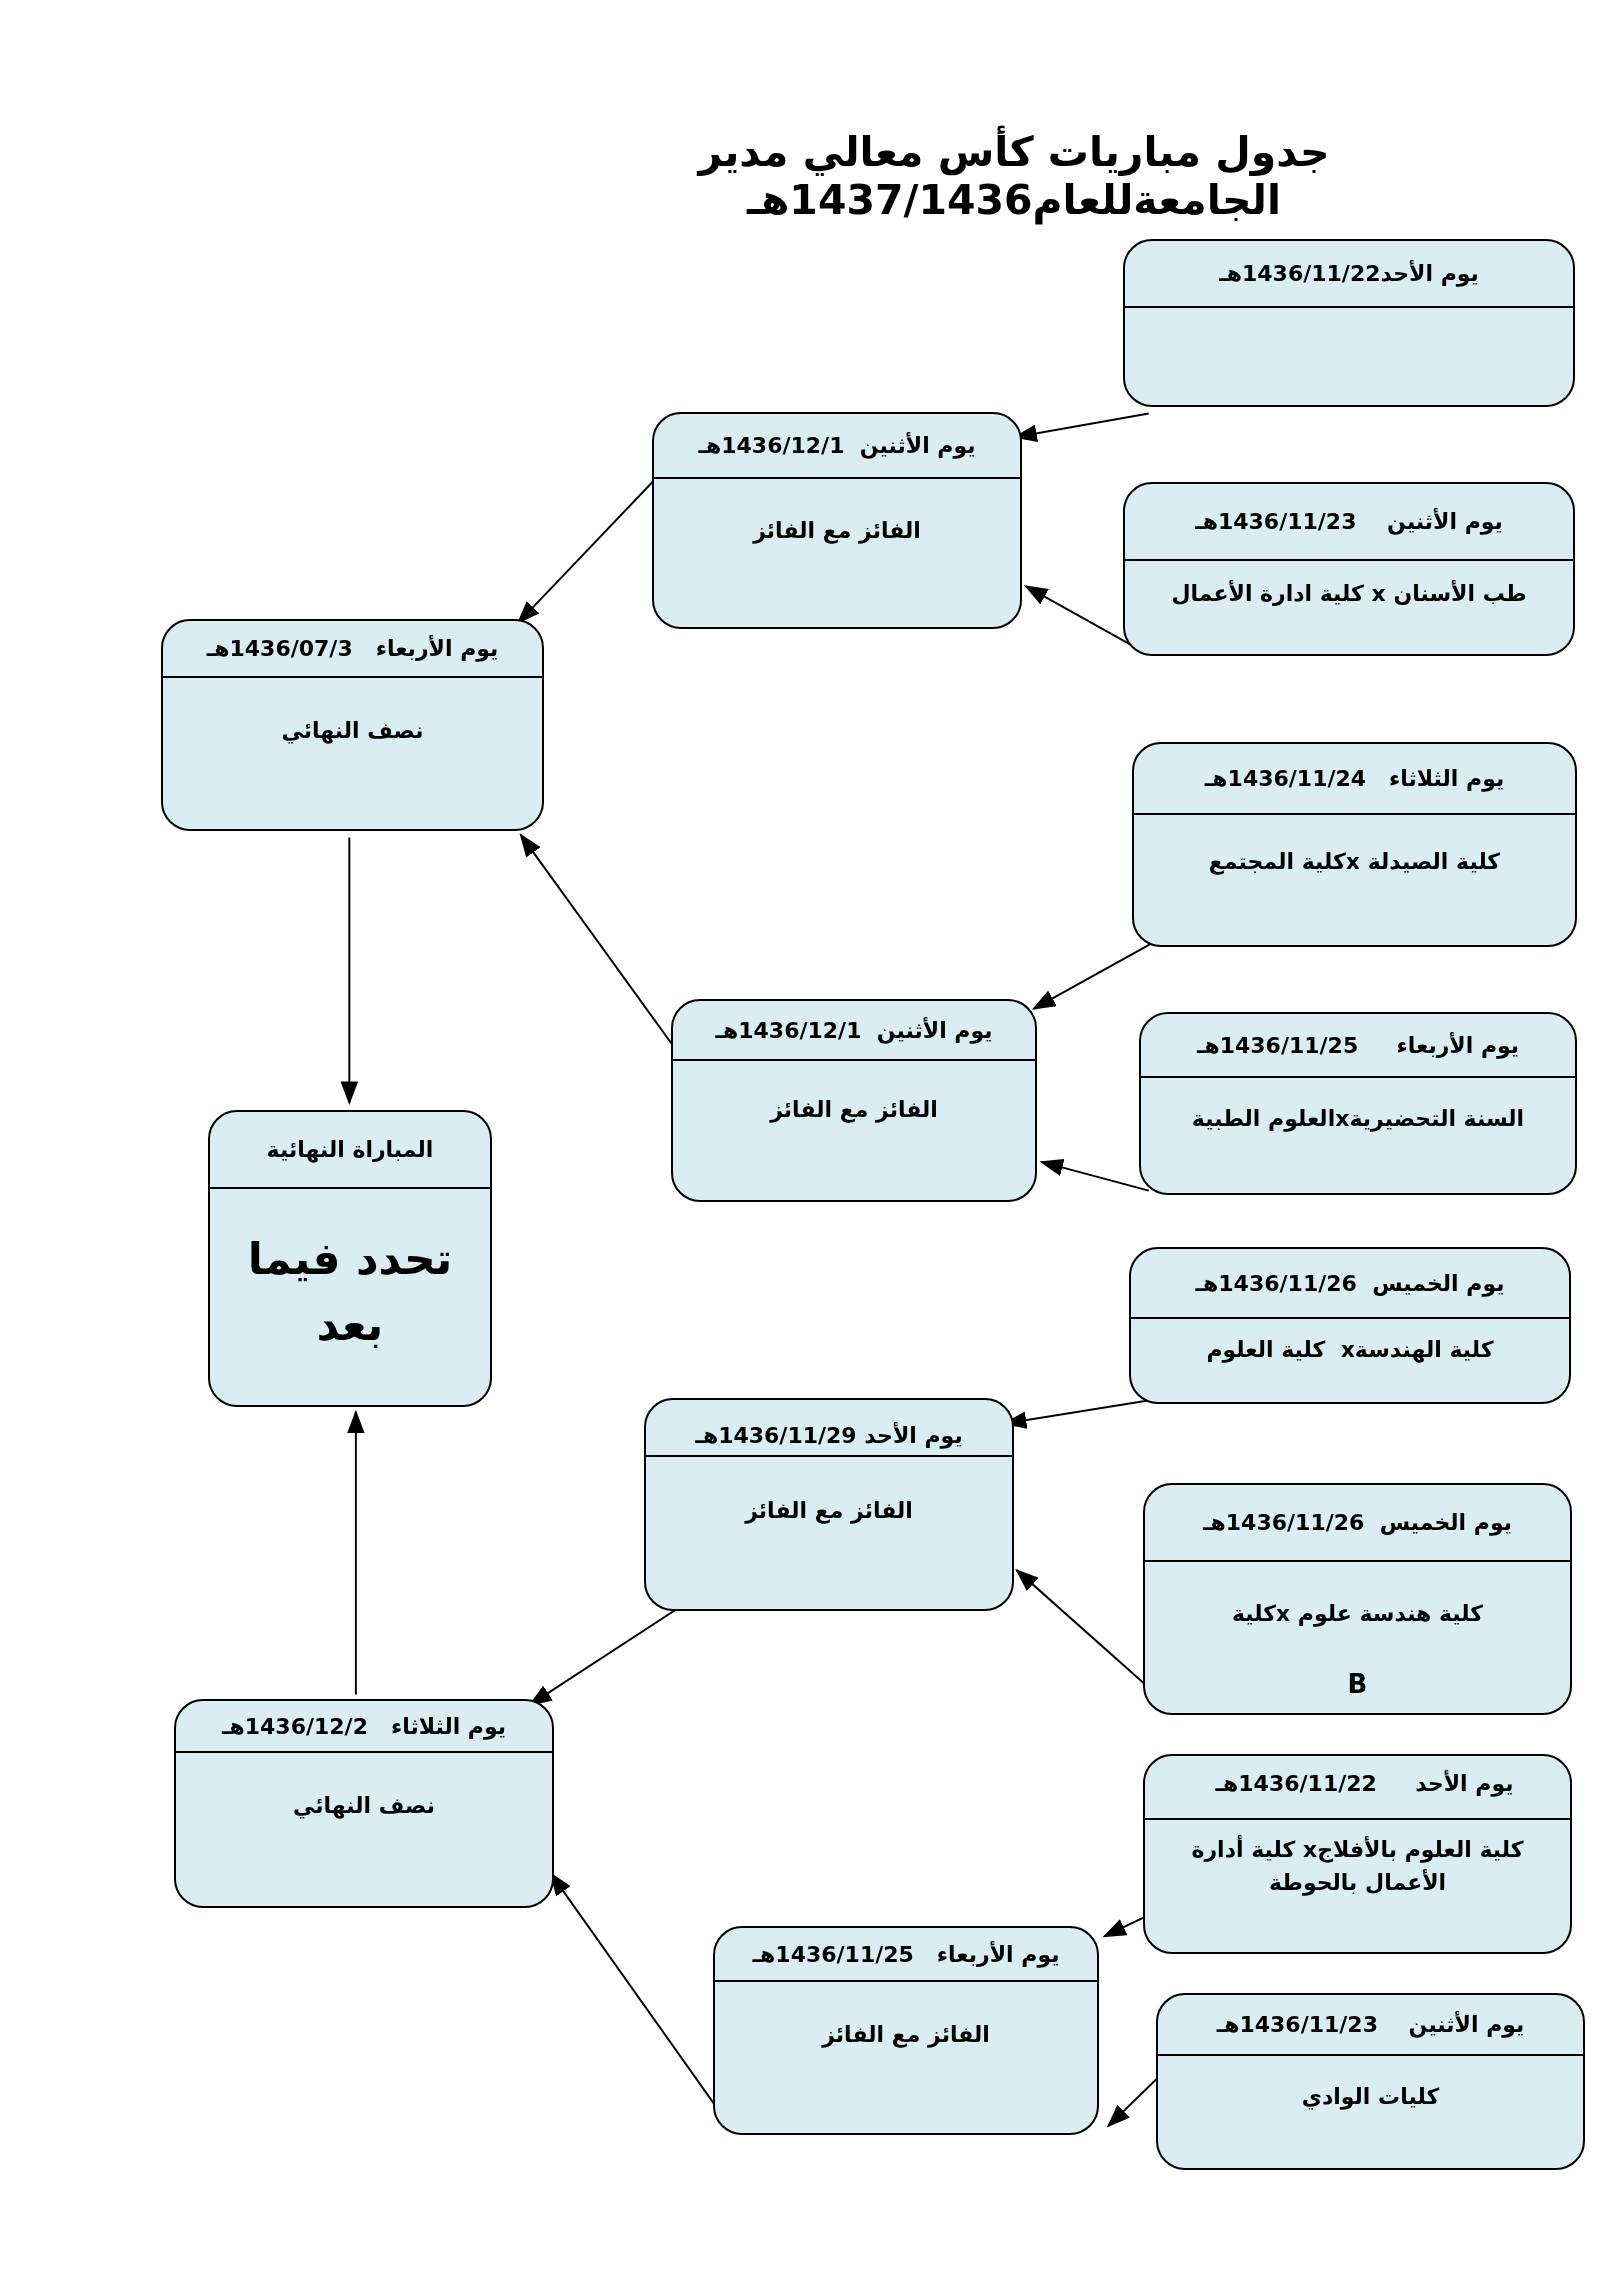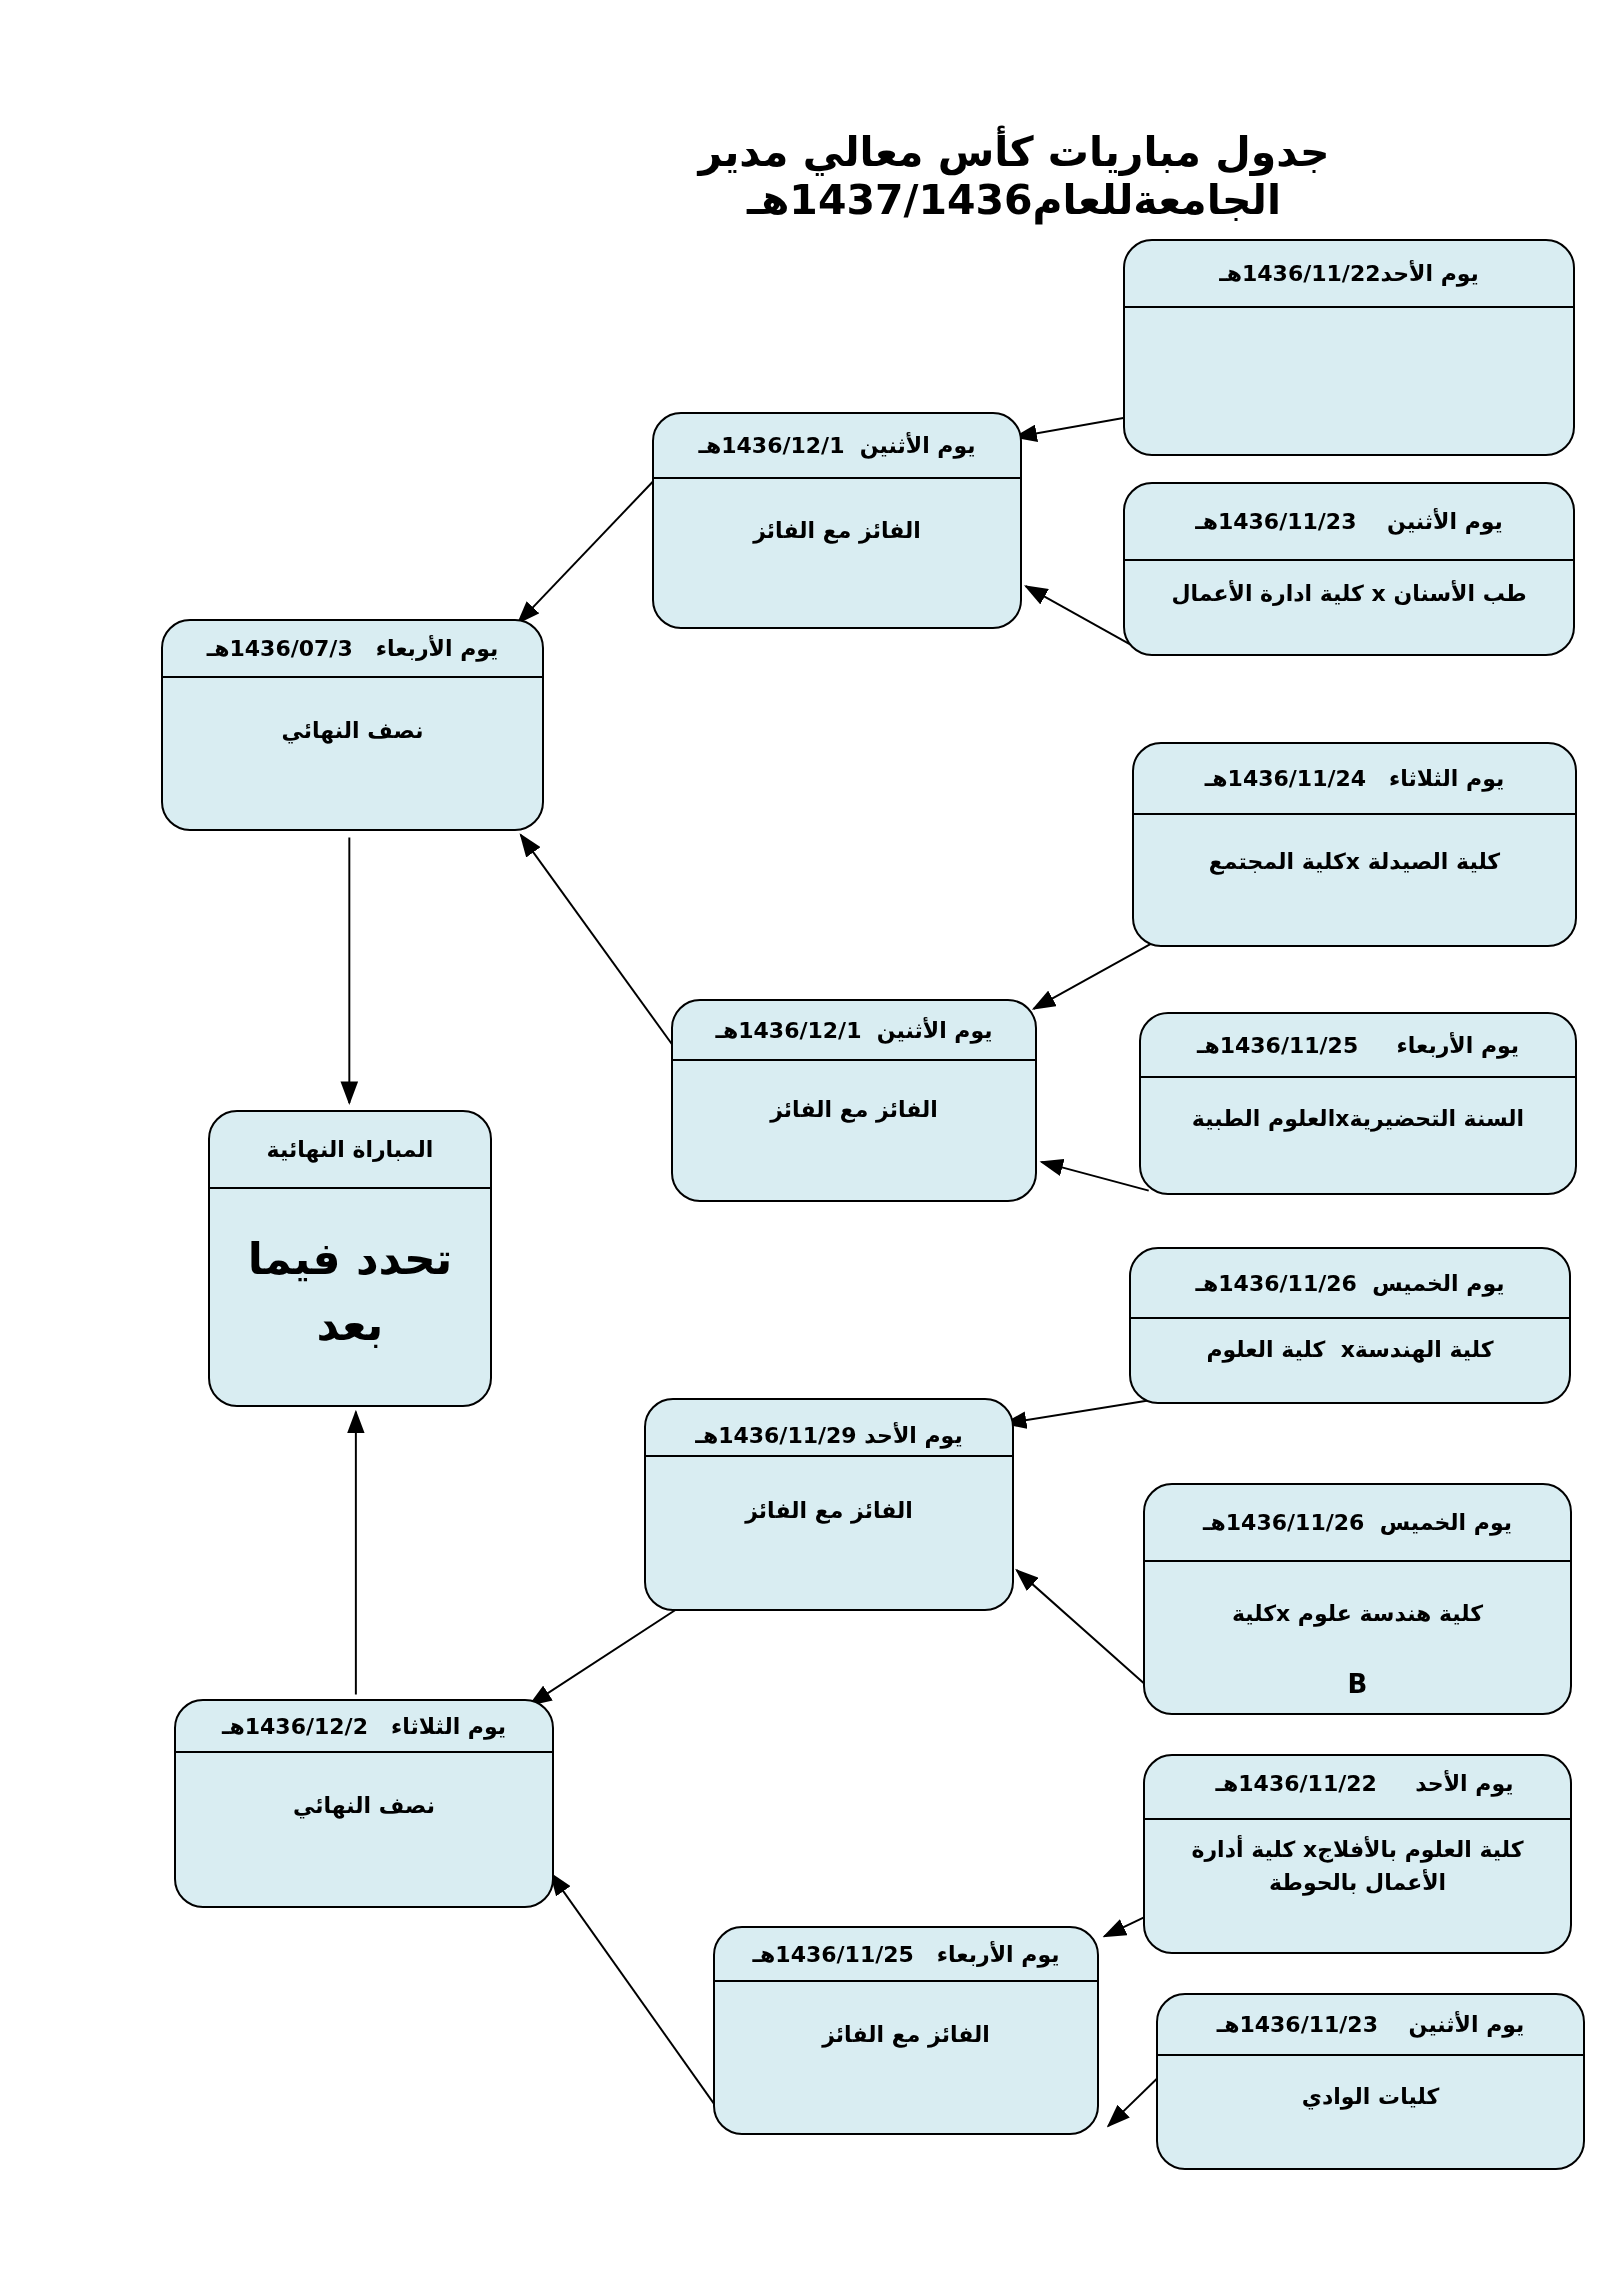--- a/index.html
+++ b/index.html
@@ -98,21 +98,21 @@
       <line x1="534" y1="1280" x2="534" y2="1686" stroke="#000000" stroke-width="3" marker-end="url(#arrowhead)"></line>
       <line x1="544" y1="2590" x2="544" y2="2158" stroke="#000000" stroke-width="3" marker-end="url(#arrowhead)"></line>
       <line x1="1760" y1="2140" x2="1536" y2="2176" stroke="#000000" stroke-width="3" marker-end="url(#arrowhead)"></line>
       <line x1="1752" y1="2576" x2="1554" y2="2400" stroke="#000000" stroke-width="3" marker-end="url(#arrowhead)"></line>
       <line x1="1040" y1="2456" x2="810" y2="2606" stroke="#000000" stroke-width="3" marker-end="url(#arrowhead)"></line>
       <line x1="1780" y1="2916" x2="1688" y2="2960" stroke="#000000" stroke-width="3" marker-end="url(#arrowhead)"></line>
       <line x1="1770" y1="3176" x2="1694" y2="3250" stroke="#000000" stroke-width="3" marker-end="url(#arrowhead)"></line>
       <line x1="1120" y1="3256" x2="842" y2="2864" stroke="#000000" stroke-width="3" marker-end="url(#arrowhead)"></line>
     </svg>
   <div id="nodes">
-      <div class="node" style="left: 1123px; top: 239px; width: 452px; height: 217px; background: rgb(217, 237, 242); border-color: rgb(0, 0, 0);">
+      <div class="node" style="left: 1123px; top: 239px; width: 452px; height: 168px; background: rgb(217, 237, 242); border-color: rgb(0, 0, 0);">
       <div class="hdr" style="height: 65px;">يوم الأحد1436/11/22هـ</div>
       <div class="sep" style="top: 65px; border-top-color: rgb(0, 0, 0);"></div>
 
     </div>
       <div class="node" style="left: 652px; top: 412px; width: 370px; height: 217px; background: rgb(217, 237, 242); border-color: rgb(0, 0, 0);">
       <div class="hdr" style="height: 63px;">يوم الأثنين  1436/12/1هـ</div>
       <div class="sep" style="top: 63px; border-top-color: rgb(0, 0, 0);"></div>
       <div class="bod" style="top: 65px; height: 102px;">الفائز مع الفائز</div>
 
     </div>

